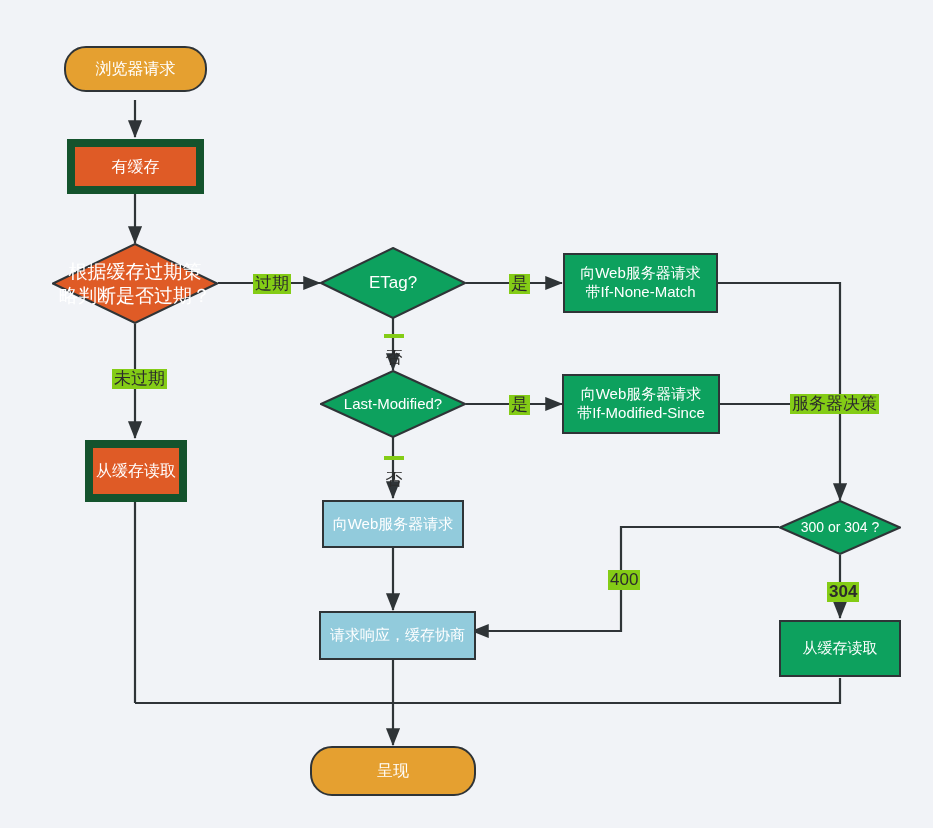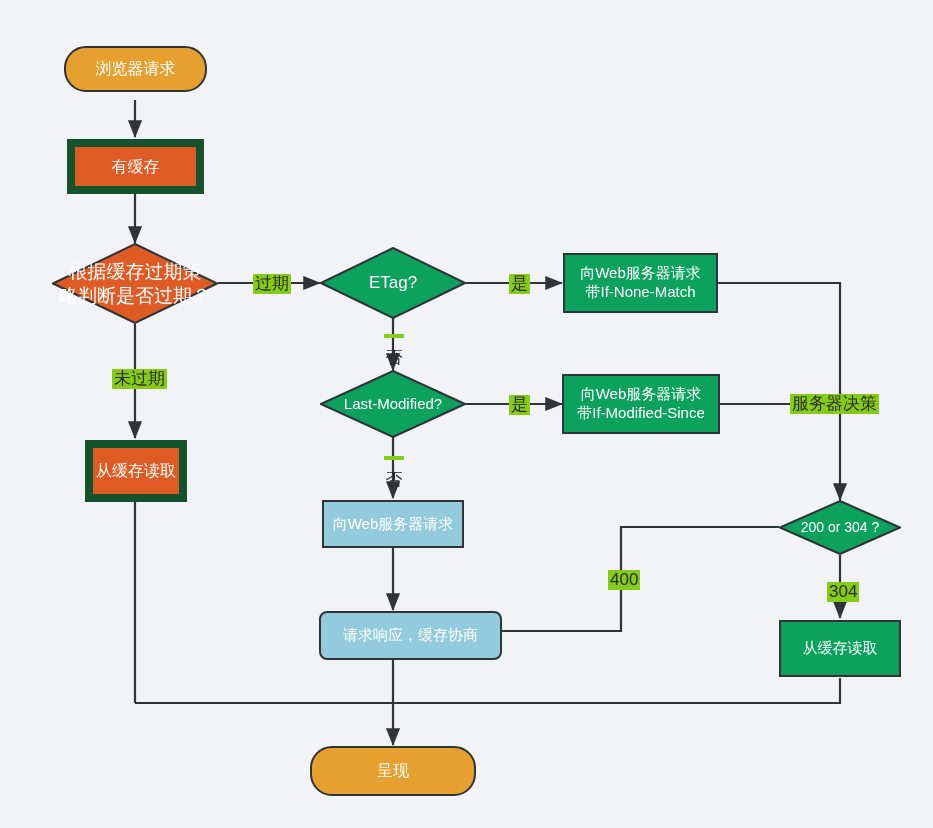--- a/index.html
+++ b/index.html
@@ -175,27 +175,27 @@
   </div>
 
   <div class="node n-process-green" style="left:563px; top:253px; width:155px; height:60px;">向Web服务器请求
 带If-None-Match</div>
 
   <div class="node n-process-green" style="left:562px; top:374px; width:158px; height:60px;">向Web服务器请求
 带If-Modified-Since</div>
 
   <div class="node n-process-blue" style="left:322px; top:500px; width:142px; height:48px;">向Web服务器请求</div>
 
-  <div class="node n-process-blue" style="left:319px; top:611px; width:183px; height:49px;border-radius:8px;">请求响应，缓存协商</div>
+  <div class="node n-process-blue" style="left:319px; top:611px; width:157px; height:49px;">请求响应，缓存协商</div>
 
   <div class="n-diamond-wrap" style="left:779px; top:500px; width:122px; height:55px;">
     <svg class="n-diamond-shape" viewBox="0 0 122 55" preserveAspectRatio="none">
       <polygon class="dia-green-fill" points="61,1 121,27.5 61,54 1,27.5"></polygon>
     </svg>
-    <div class="n-diamond-label" style="font-size:14px;">200 or 304 ?</div>
+    <div class="n-diamond-label" style="font-size:14px;">300 or 304 ?</div>
   </div>
 
   <div class="node n-process-green" style="left:779px; top:620px; width:122px; height:57px;">从缓存读取</div>
 
   <div class="node n-terminal" style="left:310px; top:746px; width:166px; height:50px;">呈现</div>
 
   <div class="edge-label" style="left:253px; top:274px;">过期</div>
 
   <div class="edge-label" style="left:112px; top:369px;">未过期</div>
 
@@ -204,15 +204,15 @@
   <div class="edge-label" style="left:509px; top:274px;">是</div>
 
   <div class="edge-label" style="left:509px; top:395px;">是</div>
 
   <div class="edge-label vert" style="left:384px; top:456px;">否</div>
 
   <div class="edge-label" style="left:790px; top:394px;">服务器决策</div>
 
   <div class="edge-label" style="left:608px; top:570px;">400</div>
 
-  <div class="edge-label" style="left:827px; top:582px;">304</div>
+  <div class="edge-label" style="left:827px; top:582px;font-weight:bold;">304</div>
 
 </div>
 
 </body></html>

